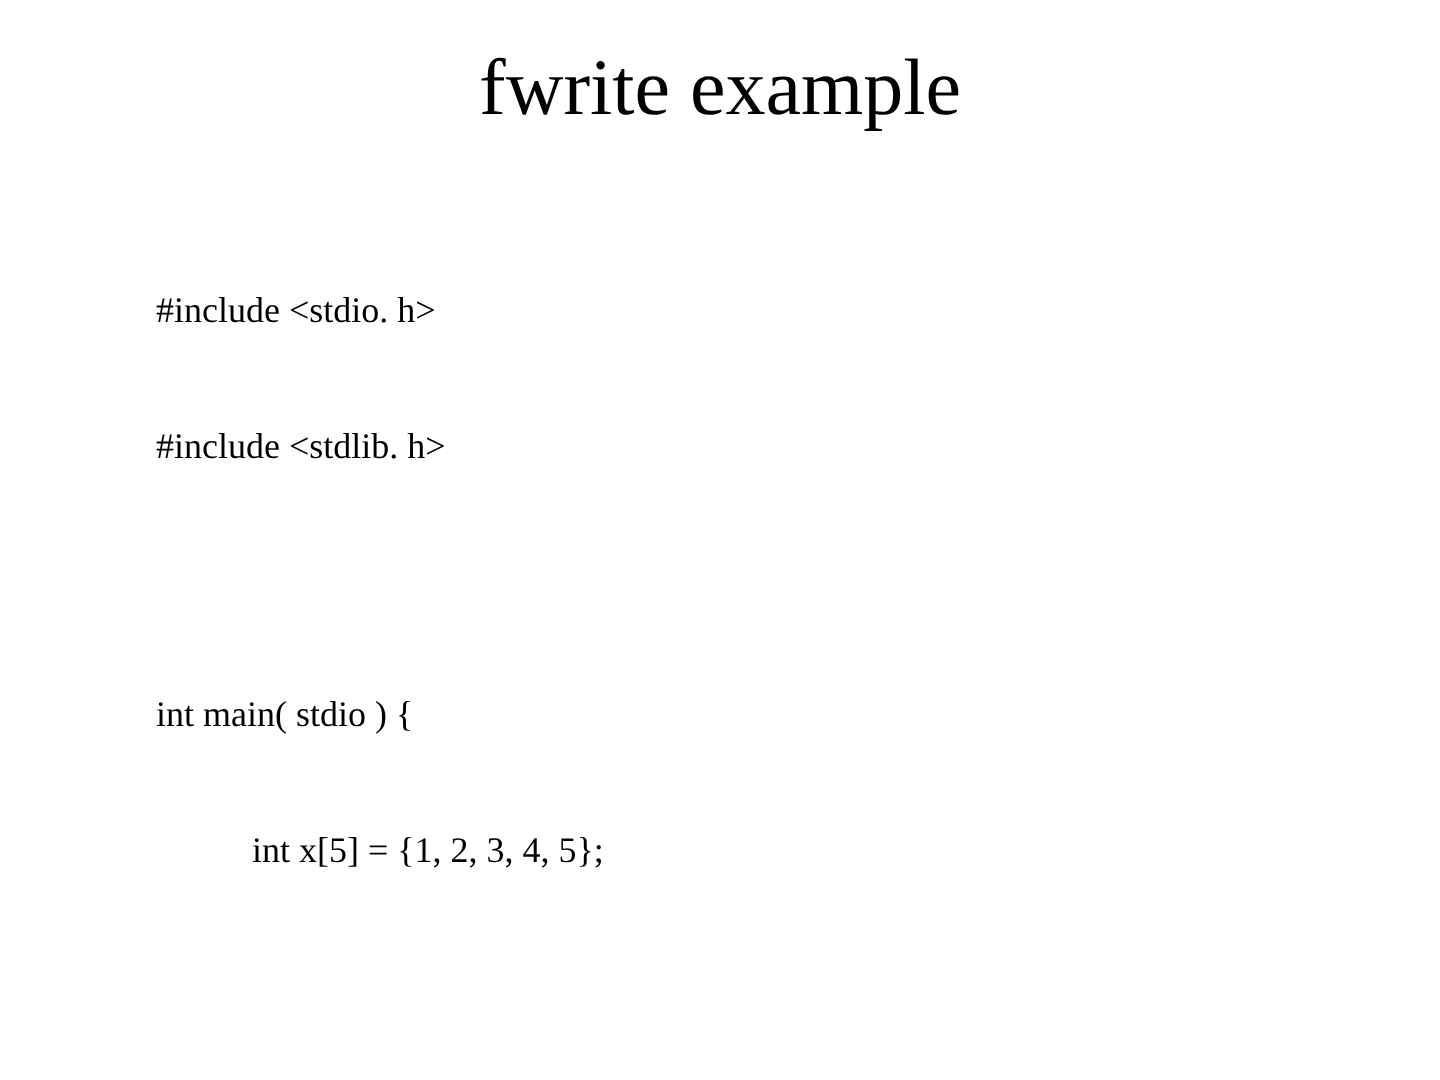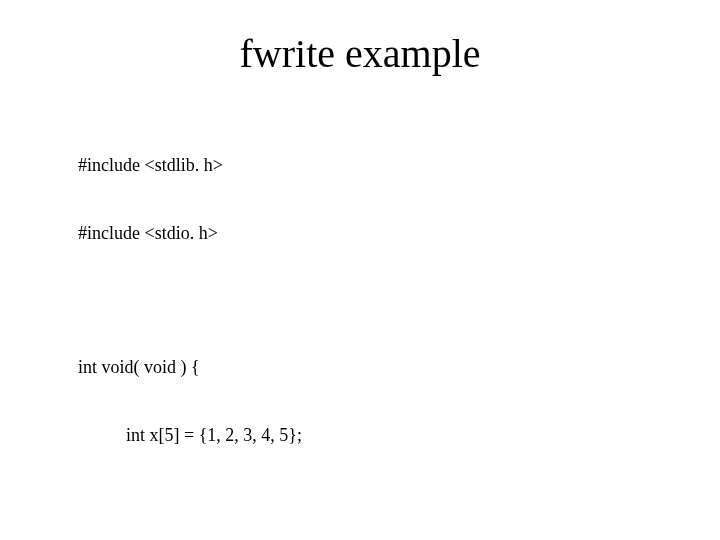--- a/index.html
+++ b/index.html
@@ -14,44 +14,44 @@
   .slide {
     box-sizing: border-box;
     width: 720px;
     height: 540px;
     padding: 0;
     position: relative;
   }
   .title {
     font-size: 40px;
     text-align: center;
-    margin-top: 30px;
+    margin-top: 20px;
     margin-bottom: 32px;
     font-weight: normal;
   }
   .code-block {
     font-size: 18px;
     line-height: 1.25;
     margin-left: 78px;
     white-space: pre;
   }
   .indent1 { padding-left: 48px; }
   .blank { height: 22px; }
 </style>
 </head>
 <body>
 
 <div class="slide">
   <div class="title">fwrite example</div>
 
   <div class="code-block">
+    <div>#include &lt;stdio. h&gt;</div>
     <div>#include &lt;stdlib. h&gt;</div>
-    <div>#include &lt;stdio. h&gt;</div>
     <div class="blank"></div>
-    <div>int void( void ) {</div>
+    <div>int main( stdio ) {</div>
     <div class="indent1">int x[5] = {1, 2, 3, 4, 5};</div>
     
     
     
     
     
     
     
     
     

